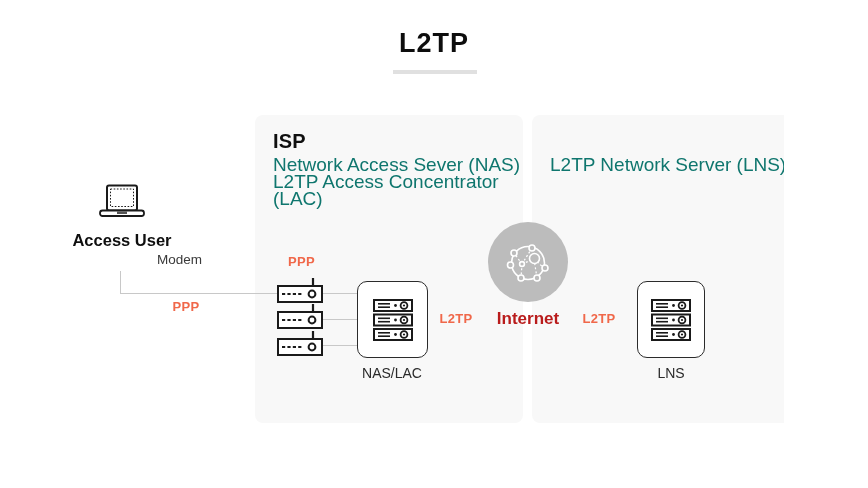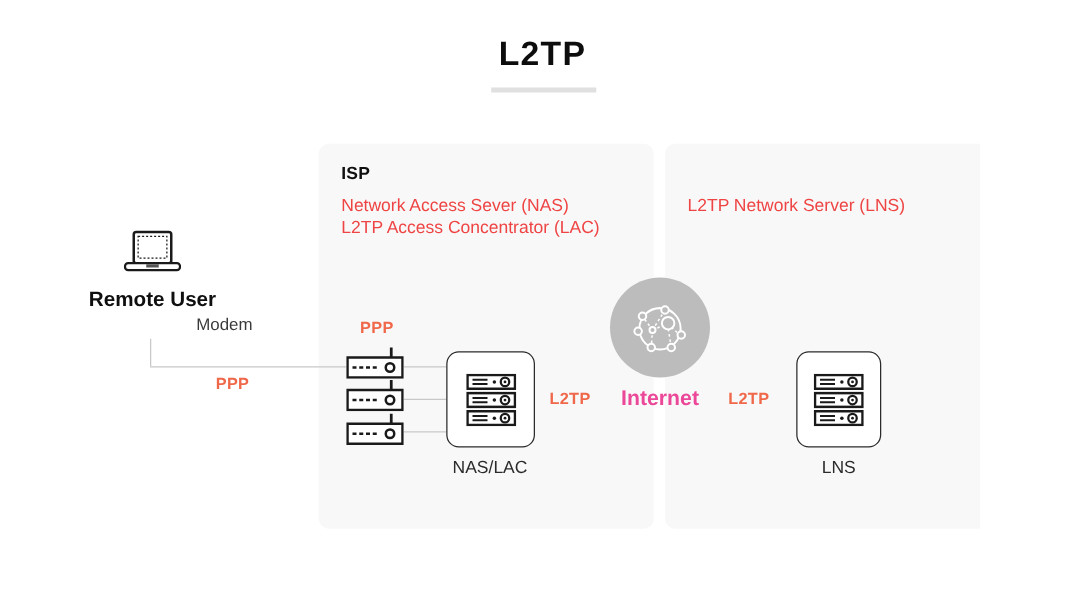--- a/index.html
+++ b/index.html
@@ -36,26 +36,26 @@
   
   .panel {
     top: 115px; height: 308px;
     background: #f8f8f8;
     border-radius: 8px;
   }
   .panel-isp { left: 255px; width: 268px; }
   .panel-company { left: 532px; width: 263px; }
   .panel-title {
     position: absolute; left: 18px; top: 15px;
-    font-size: 14px; font-weight: 800; color: #0f0f0f;
+    font-size: 20px; font-weight: 800; color: #0f0f0f;
     letter-spacing: 0.2px;
   }
   .panel-sub {
     position: absolute; left: 18px; top: 41px;
-    font-size: 14px; line-height: 17px; color: #ef4444;
+    font-size: 19px; line-height: 17px; color: #0f766e;
   }
 
   
   .laptop-wrap { left: 99px; top: 184px; width: 46px; height: 34px; }
   .remote-user-label {
     left: 42px; top: 231px; width: 160px;
     text-align: center; font-size: 16.5px; font-weight: 800; color: #0f0f0f;
   }
   .modem-label {
     left: 42px; top: 252px; width: 160px;
@@ -110,21 +110,21 @@
     left: 488px; top: 222px;
     width: 80px; height: 80px;
     border-radius: 50%;
     background: #bcbcbc;
     display: flex; align-items: center; justify-content: center;
     z-index: 5;
   }
   .internet-label {
     left: 478px; top: 309px; width: 100px;
     text-align: center;
-    font-size: 17px; font-weight: 800; color: #ec4899;
+    font-size: 17px; font-weight: 800; color: #b91c1c;
     z-index: 5;
   }
   svg { display: block; }
 </style>
 </head>
 <body>
 
 <div class="canvas">
 
   <div class="abs title">L2TP</div>
@@ -145,21 +145,21 @@
   </div>
 
   <div class="abs laptop-wrap">
     <svg width="46" height="34" viewBox="0 0 46 34">
       <rect x="8" y="1.5" width="30" height="25" rx="2" fill="#fff" stroke="#1a1a1a" stroke-width="2"></rect>
       <rect x="11.5" y="5" width="23" height="17.5" fill="none" stroke="#1a1a1a" stroke-width="1" stroke-dasharray="1.6,1.6"></rect>
       <rect x="1" y="26.5" width="44" height="5.5" rx="2.5" fill="#fff" stroke="#1a1a1a" stroke-width="1.8"></rect>
       <rect x="18" y="27.4" width="10" height="2.6" fill="#555"></rect>
     </svg>
   </div>
-  <div class="abs remote-user-label">Remote User</div>
+  <div class="abs remote-user-label">Access User</div>
   <div class="abs modem-label">Modem</div>
 
   <div class="abs line vline-modem"></div>
   <div class="abs line hline-modem"></div>
   <div class="abs line mline mline-1"></div>
   <div class="abs line mline mline-2"></div>
   <div class="abs line mline mline-3"></div>
 
   <div class="abs accent-label ppp-line">PPP</div>
   <div class="abs accent-label ppp-modem">PPP</div>

